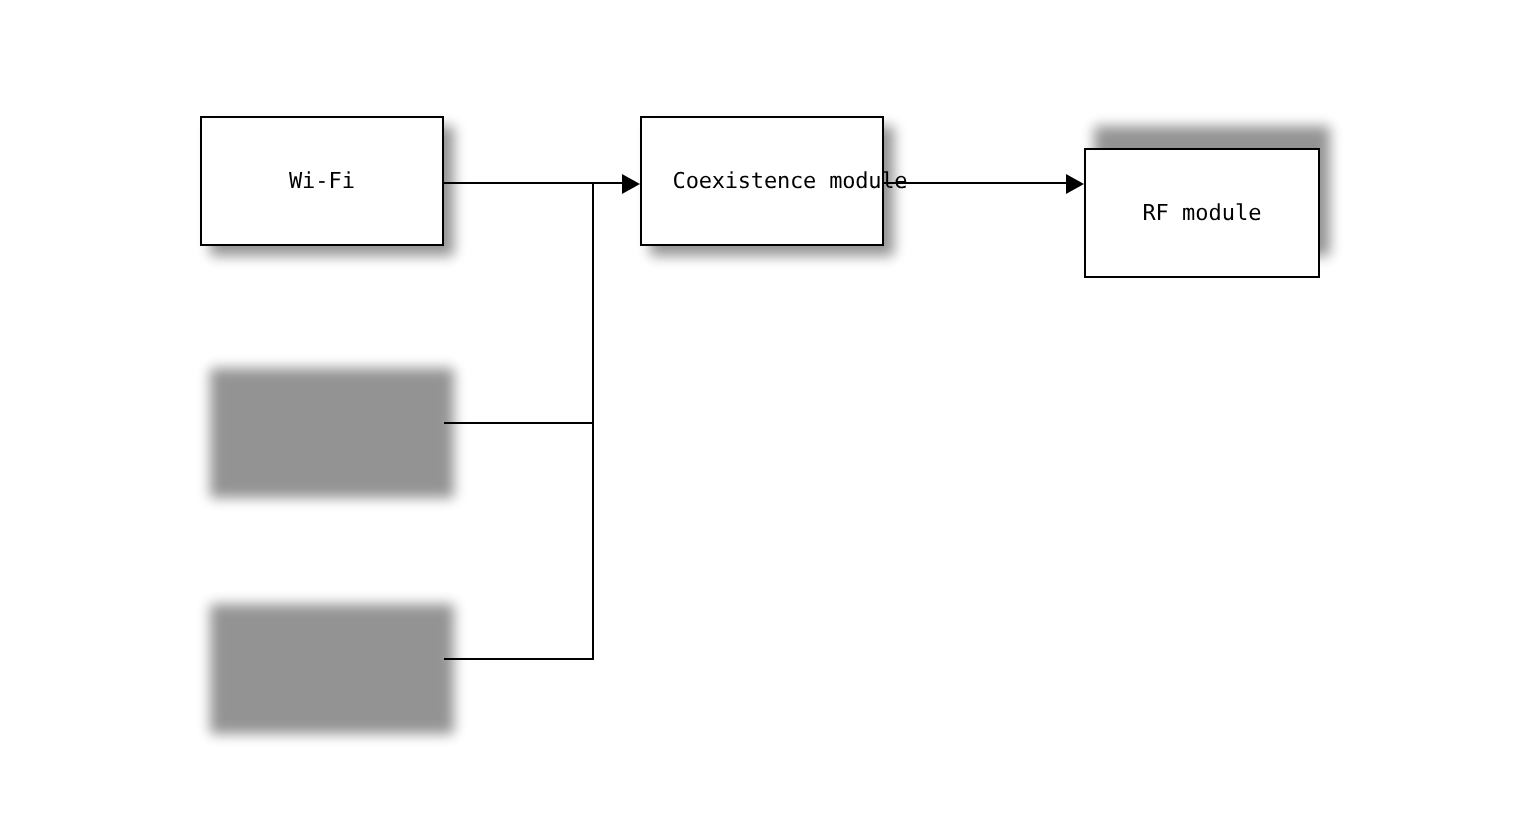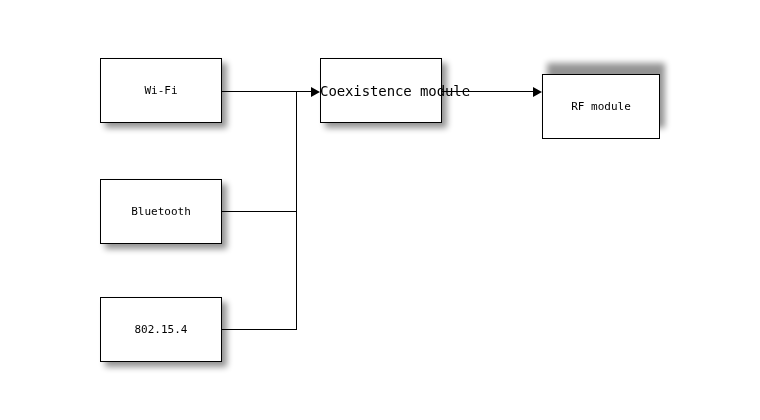--- a/index.html
+++ b/index.html
@@ -45,21 +45,21 @@
   }
   .node-label {
     font-size: 11px;
     line-height: 1;
     color: #000000;
     letter-spacing: 0px;
     white-space: nowrap;
     text-align: center;
   }
   .node-label.tight {
-    font-size: 14px;
+    font-size: 11px;
     letter-spacing: -0.1px;
     margin-left: 28px;
   }
 
   
   .edge-h {
     position: absolute;
     height: 0;
     border-top: 1.5px solid #000000;
   }
@@ -100,27 +100,21 @@
 
   <div class="arrowhead" style="left:311px; top:86.5px;"></div>
 
   <div class="edge-h" style="left:442px; top:91px; width:92px;"></div>
   <div class="arrowhead" style="left:533px; top:86.5px;"></div>
 
   <div class="node" style="left:100px; top:58px; width:122px; height:65px;">
     <span class="node-label">Wi-Fi</span>
   </div>
 
-  <div class="node" style="left:100px; top:179px; width:122px; height:65px;">
-    <span class="node-label">Bluetooth</span>
-  </div>
 
-  <div class="node" style="left:100px; top:297px; width:122px; height:65px;">
-    <span class="node-label">802.15.4</span>
-  </div>
 
   <div class="node" style="left:320px; top:58px; width:122px; height:65px;">
     <span class="node-label tight">Coexistence module</span>
   </div>
 
   <div class="node" style="left:542px; top:58px; width:118px; height:65px;margin-top:16px;">
     <span class="node-label">RF module</span>
   </div>
 
 </div>

